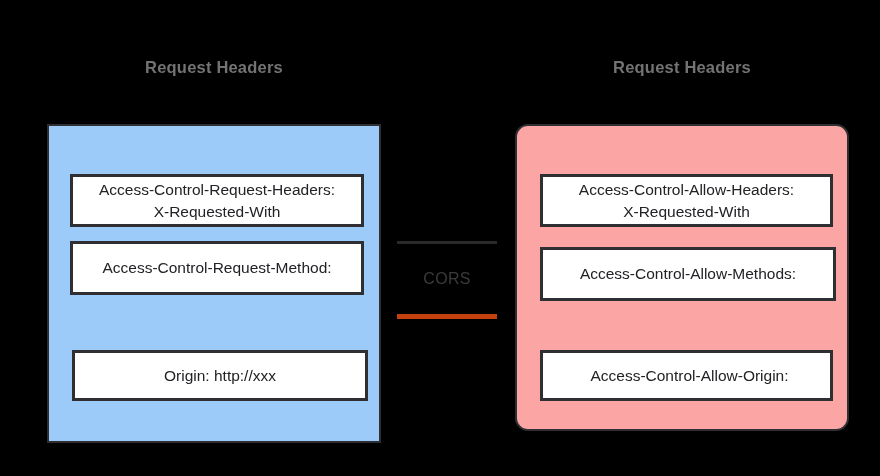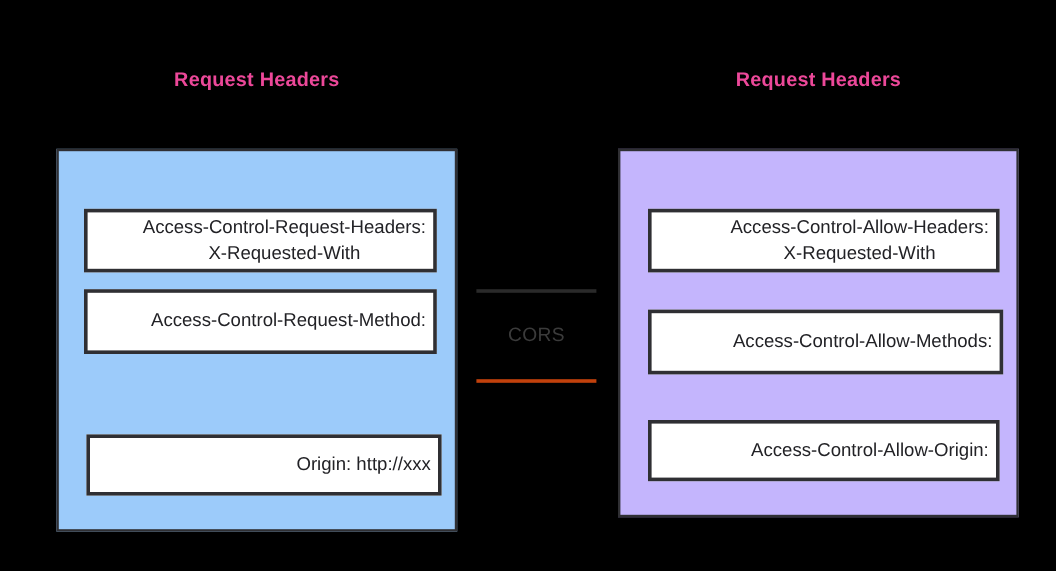--- a/index.html
+++ b/index.html
@@ -19,21 +19,21 @@
     position: absolute;
     inset: 0;
   }
 
   
   .col-title {
     position: absolute;
     text-align: center;
     font-size: 16.5px;
     font-weight: bold;
-    color: #ec4899;
+    color: #737373;
     letter-spacing: 0.2px;
     white-space: nowrap;
   }
   #title-request  { left: 47px;  top: 58px; width: 334px; }
   #title-response { left: 515px; top: 58px; width: 334px; }
 
   
   .panel {
     position: absolute;
     border: 2px solid #2f2f33;
@@ -44,59 +44,60 @@
     top: 124px;
     width: 334px;
     height: 319px;
     background: #9ccbfa;
   }
   #panel-response {
     left: 515px;
     top: 124px;
     width: 334px;
     height: 307px;
-    background: #c4b5fd;
+    background: #fca5a5;
+    border-radius: 13px;
   }
 
   
   .card {
     position: absolute;
     background: #ffffff;
     border: 3px solid #2f2f33;
     box-sizing: border-box;
     display: flex;
     align-items: center;
-    justify-content: flex-end;
+    justify-content: center;
     text-align: center;
     color: #222226;
     font-size: 15.5px;
     line-height: 1.38;
     padding: 4px 6px;
   }
   .card span { display: block; }
 
   
   #card-req-0 { left: 21px;  top: 48px;  width: 294px; height: 53px; }
   #card-req-1 { left: 21px;  top: 115px; width: 294px; height: 54px; }
-  #card-req-2 { left: 23px;  top: 224px; width: 296px; height: 51px; margin-top: 12px; }
+  #card-req-2 { left: 23px;  top: 224px; width: 296px; height: 51px; }
 
   
   #card-res-0 { left: 23px;  top: 48px;  width: 293px; height: 53px; }
-  #card-res-1 { left: 23px;  top: 132px; width: 296px; height: 54px; }
+  #card-res-1 { left: 23px;  top: 121px; width: 296px; height: 54px; }
   #card-res-2 { left: 23px;  top: 224px; width: 293px; height: 51px; padding-left: 12px; }
 
   
   #cors-block {
     position: absolute;
     left: 397px;
     top: 241px;
     width: 100px;
     height: 78px;
     border-top: 3px solid #2a2a2a;
-    border-bottom: 3px solid #c2410c;
+    border-bottom: 5px solid #c2410c;
     box-sizing: border-box;
     display: flex;
     align-items: center;
     justify-content: center;
   }
   #cors-label {
     font-size: 16px;
     color: #3b3b3b;
     letter-spacing: 0.3px;
   }

